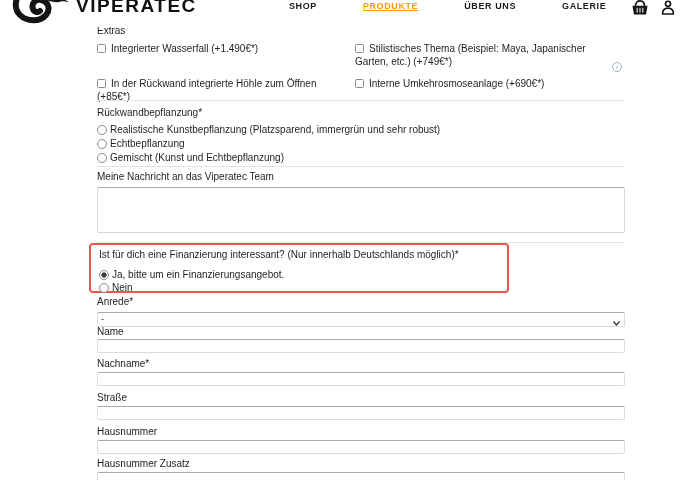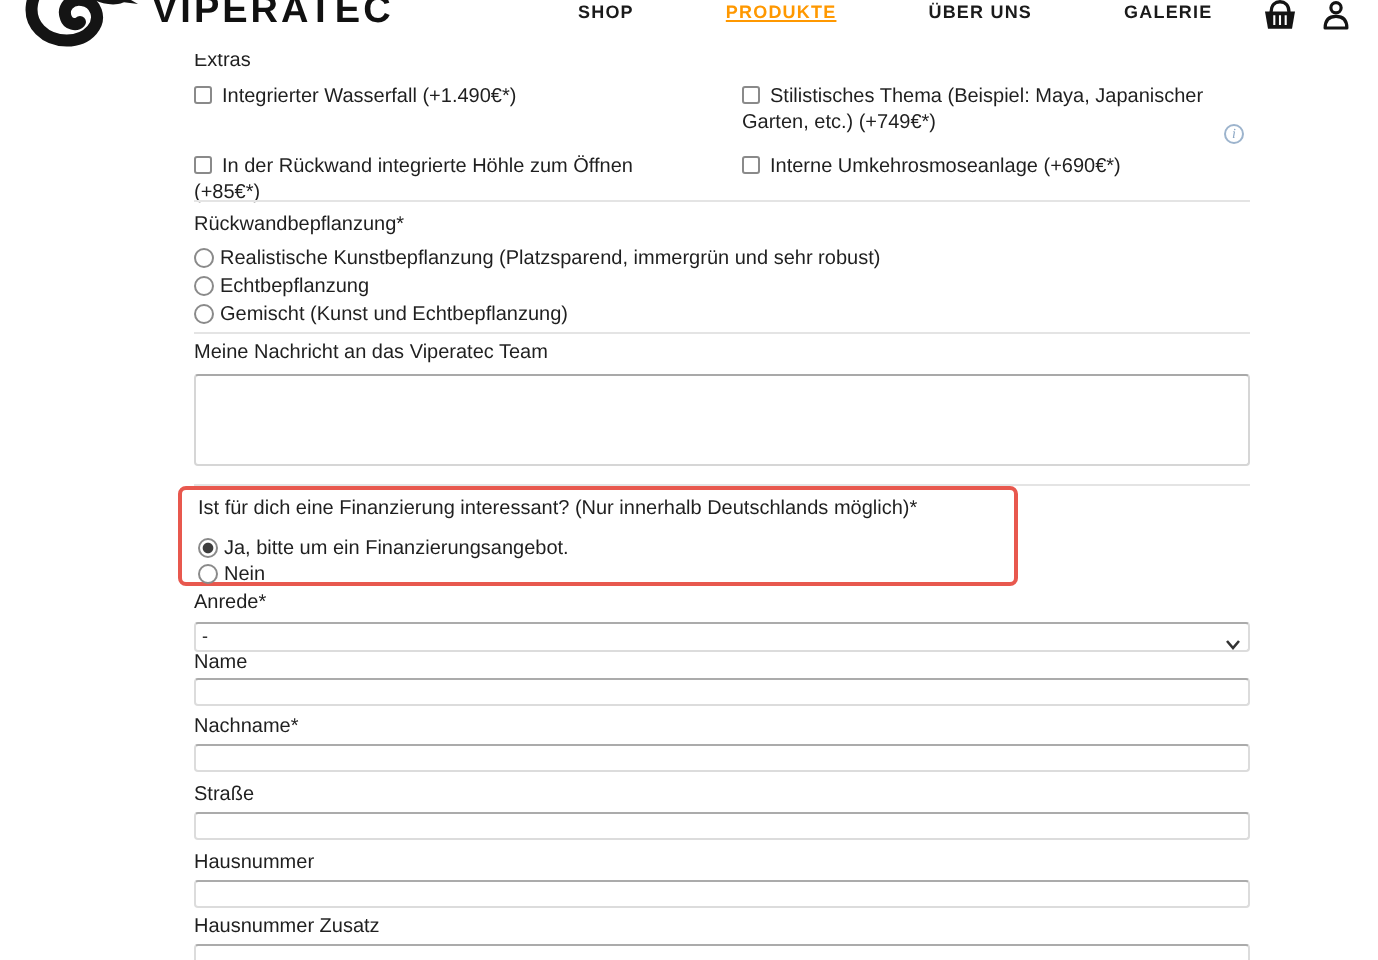--- a/index.html
+++ b/index.html
@@ -17,21 +17,21 @@
   .nav-item.active { color:#ff9800;text-decoration:underline; }
   .header-icons { position:absolute; right:17px; top:0; display:flex; gap:11px; align-items:center; }
   .hicon { cursor:pointer; display:block; }
 
   
   .content { position:absolute; left:97px; top:0; width:528px; height:372px; z-index:1; }
   .sec-label { position:absolute; left:0; font-size:10px; color:#1f1f1f; line-height:12px; }
   .divider { position:absolute; left:0; width:528px; border-top:1px solid #e4e4e4; }
 
   
-  .cb-grid { position:absolute; left:0; top:42px; width:528px; display:grid; grid-template-columns:258px 270px; grid-auto-rows:auto; column-gap:16px; }
+  .cb-grid { position:absolute; left:0; top:42px; width:528px; display:grid; grid-template-columns:258px 270px; grid-auto-rows:auto; column-gap:0; }
   .cb-cell { font-size:10px; color:#1f1f1f; line-height:13px; padding-right:14px; margin-bottom:9px; }
   .opt-line { font-size:10px; color:#1f1f1f; line-height:13px; }
   input.cb { appearance:none; -webkit-appearance:none; width:9px; height:9px; border:1px solid #8a8a8a; border-radius:1.5px; background:#fff; vertical-align:-1px; margin-right:5px; cursor:pointer; }
   input.radio { appearance:none; -webkit-appearance:none; width:10px; height:10px; border:1px solid #8a8a8a; border-radius:50%; background:#fff; vertical-align:-2px; margin-right:3px; cursor:pointer; }
   input.radio:checked { background:radial-gradient(circle, #3c3c3c 0 2.4px, #fff 2.9px); }
 
   .info-icon { position:absolute; left:515px; top:22px; width:10px; height:10px; border:1px solid #9db4cd; border-radius:50%; color:#8aa6c4; font-size:7px; line-height:8px; text-align:center; font-style:italic; font-family:"Liberation Serif", serif; }
 
   .radio-group .opt-line { margin-bottom:1px; }
 

